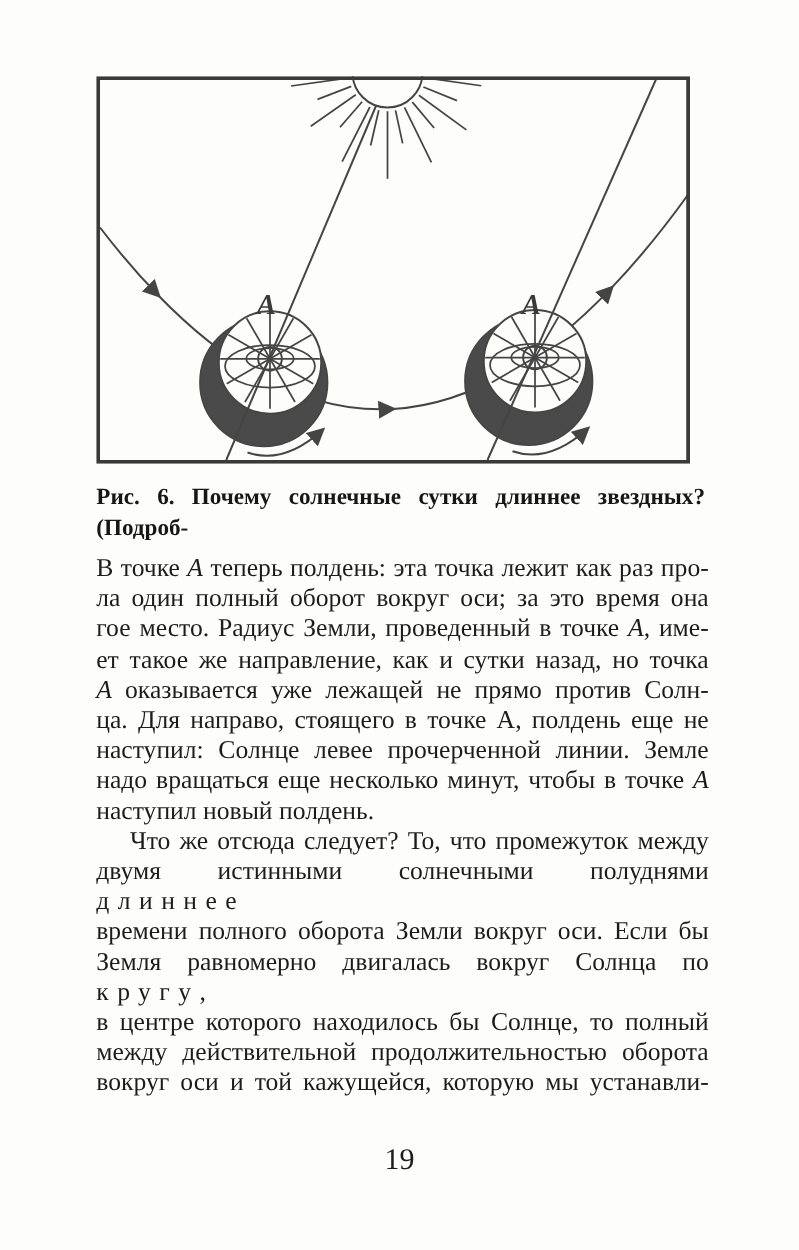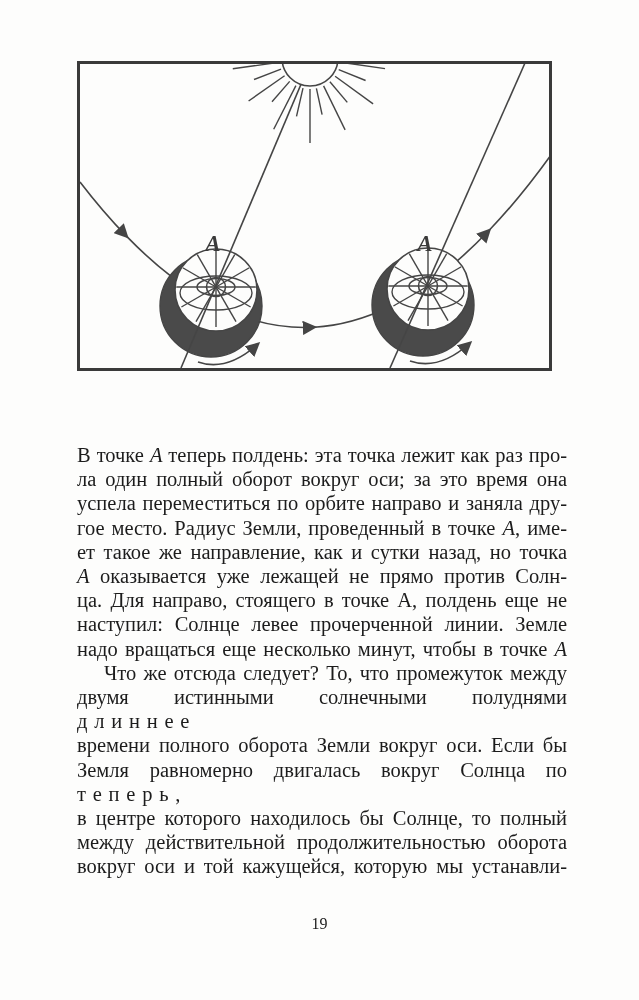--- a/index.html
+++ b/index.html
@@ -26,21 +26,21 @@
     position:absolute;left:77px;top:443px;width:490px;
     font-size:20.5px;line-height:24.2px;
   }
   .ln-t{text-align:justify;text-align-last:justify;white-space:pre-wrap;}
   .ln-t.last{text-align-last:left;}
   .ln-t.indent{text-indent:27px;}
   .it{font-style:italic;}
   .razr{letter-spacing:0.33em;}
   .page-number{
     position:absolute;left:0;top:915px;width:639px;text-align:center;
-    font-size:16px;color:#1c1c1c;
+    font-size:24px;color:#1c1c1c;
   }
 </style>
 </head>
 <body>
 
 <div class="page">
 
   <div class="figure-box">
     <svg width="475" height="310" viewBox="0 0 475 310">
       <defs>
@@ -101,36 +101,37 @@
       </g>
 
       <text class="a-label" x="136" y="190" text-anchor="middle">A</text>
       <text class="a-label" x="348" y="190" text-anchor="middle">A</text>
 
       <rect x="1.5" y="1.5" width="472" height="307" fill="none" stroke="#3a3a3a" stroke-width="3"></rect>
     </svg>
   </div>
 
   <div class="caption">
+    <div class="cap-l1">Рис. 6. Почему солнечные сутки длиннее звездных? (Подроб-</div>
   </div>
 
   <div class="body-text">
     <div class="ln-t"><span>В точке </span><span class="it">А</span><span> теперь полдень: эта точка лежит как раз про-</span></div>
     <div class="ln-t">ла один полный оборот вокруг оси; за это время она</div>
-    <div class="ln-t">успела переместиться по орбите направо и заняла дру-</div>
     <div class="ln-t"><span>гое место. Радиус Земли, проведенный в точке </span><span class="it">А</span><span>, име-</span></div>
     <div class="ln-t">ет такое же направление, как и сутки назад, но точка</div>
     <div class="ln-t"><span class="it">А</span><span> оказывается уже лежащей не прямо против Солн-</span></div>
     <div class="ln-t">ца. Для направо, стоящего в точке А, полдень еще не</div>
     <div class="ln-t">наступил: Солнце левее прочерченной линии. Земле</div>
     <div class="ln-t"><span>надо вращаться еще несколько минут, чтобы в точке </span><span class="it">А</span></div>
+    <div class="ln-t last">наступил новый полдень.</div>
     <div class="ln-t indent">Что же отсюда следует? То, что промежуток между</div>
     <div class="ln-t"><span>двумя истинными солнечными полуднями </span><span class="razr">длиннее</span></div>
     <div class="ln-t">времени полного оборота Земли вокруг оси. Если бы</div>
-    <div class="ln-t"><span>Земля равномерно двигалась вокруг Солнца по </span><span class="razr">теперь</span><span>,</span></div>
+    <div class="ln-t"><span>Земля равномерно двигалась вокруг Солнца по </span><span class="razr">кругу</span><span>,</span></div>
     <div class="ln-t">в центре которого находилось бы Солнце, то полный</div>
     <div class="ln-t">между действительной продолжительностью оборота</div>
     <div class="ln-t">вокруг оси и той кажущейся, которую мы устанавли-</div>
   </div>
 
   <div class="page-number">19</div>
 
 </div>
 
 </body></html>

